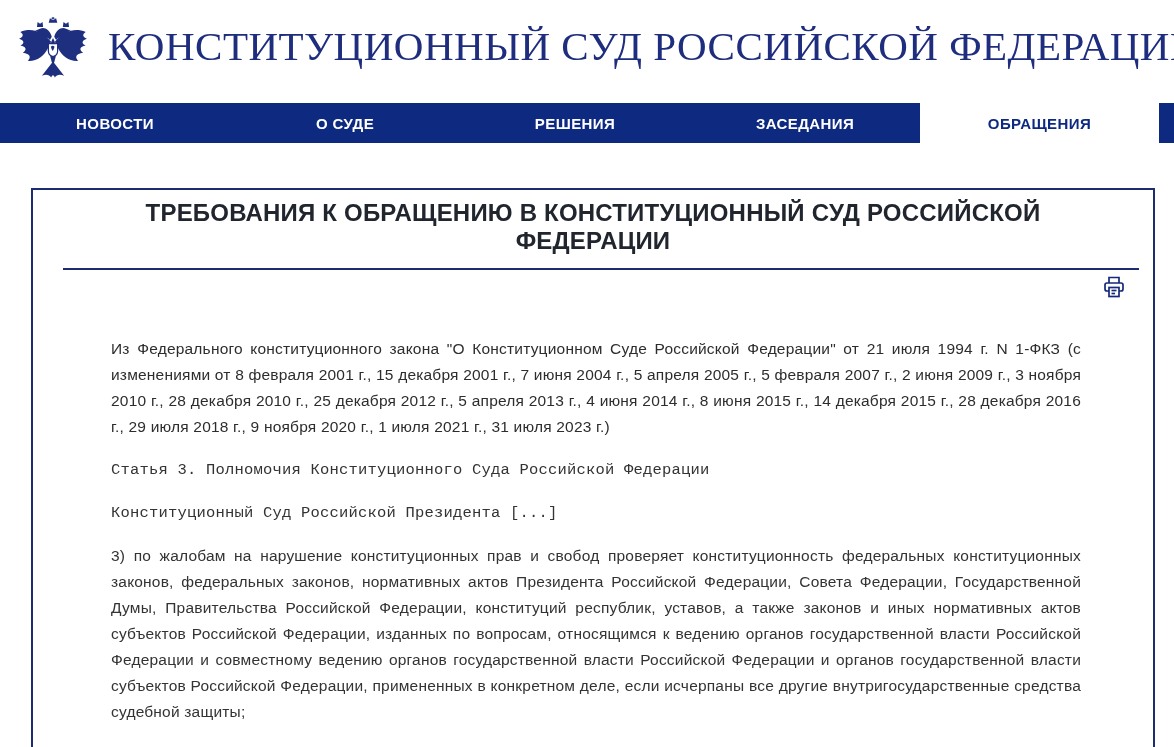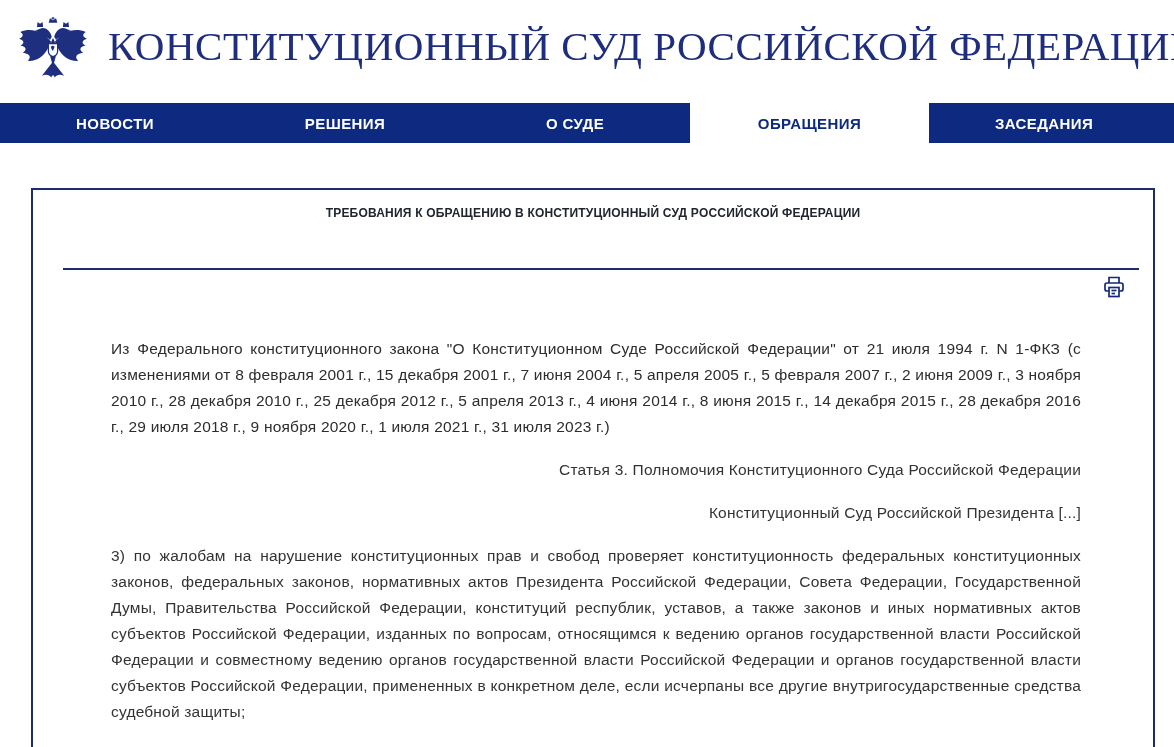--- a/index.html
+++ b/index.html
@@ -37,33 +37,33 @@
   .bc-sep { margin-right:6px; }
   .search-btn { position:absolute; left:1091px; top:148px; width:27px; height:28px; background:none; border:none; cursor:pointer; }
   .eye-btn { position:absolute; left:1123px; top:152px; width:31px; height:21px; background:none; border:none; cursor:pointer; }
 
   
   .content-box {
     position:absolute; left:31px; top:188px; width:1124px; height:600px;
     background:#fff; border:2px solid #1d2c6e;
   }
   .article-title {
-    position:absolute; top:16px; left:60px; right:60px; text-align:center;
-    font-size:12px; font-weight:bold; color:#20252e; letter-spacing:0.2px;
+    position:absolute; top:9px; left:60px; right:60px; text-align:center;
+    font-size:24px; font-weight:bold; color:#20252e; letter-spacing:0.2px;
   }
   .title-rule { position:absolute; top:78px; left:30px; right:14px; border-top:2px solid #1d2c6e; }
   .print-btn { position:absolute; top:85px; right:27px; width:24px; height:24px; background:none; border:none; cursor:pointer; }
 
   .article-body {
     position:absolute; top:146px; left:78px; right:72px;
     font-size:15.5px; line-height:26px; color:#333333; letter-spacing:0.2px;
   }
   .article-body p { margin:0 0 17px 0; text-align:justify; }
   .article-body p.bold { font-weight:normal; color:#2d2d2d; }
-  .article-body p.nojust { text-align:right; }
+  .article-body p.nojust { text-align:left;font-family:Liberation Mono, monospace; }
 </style>
 </head>
 <body>
 
 <div class="page">
 
   <header class="site-header">
     <a class="emblem">
       <span>
         <svg width="74" height="90" viewBox="0 0 120 110" xmlns="http://www.w3.org/2000/svg">
@@ -94,24 +94,24 @@
             <path d="M56.5 48 q3 -3 6 0 q-1 4 -3 7 q-2 -3 -3 -7 Z"></path>
           </g>
         </svg>
       </span>
     </a>
     <div class="site-title">КОНСТИТУЦИОННЫЙ СУД РОССИЙСКОЙ ФЕДЕРАЦИИ</div>
   </header>
 
   <nav class="navbar">
     <div class="nav-item">НОВОСТИ</div>
+    <div class="nav-item">О СУДЕ</div>
     <div class="nav-item">РЕШЕНИЯ</div>
-    <div class="nav-item">О СУДЕ</div>
+    <div class="nav-item">ЗАСЕДАНИЯ</div>
     <div class="nav-item active">ОБРАЩЕНИЯ</div>
-    <div class="nav-item">ЗАСЕДАНИЯ</div>
     <div class="nav-corner"></div>
   </nav>
 
   <div class="breadcrumb-row">
     <a class="home-link">
       <svg width="26" height="27" viewBox="0 0 24 24" xmlns="http://www.w3.org/2000/svg" fill="none" stroke="#14297b" stroke-width="2.1" stroke-linecap="square">
         <path d="M2.5 11 L12 2.8 L21.5 11"></path>
         <path d="M5 9.5 V21 H9.5 V15 H14.5 V21 H19 V9.5"></path>
       </svg>
     </a>

